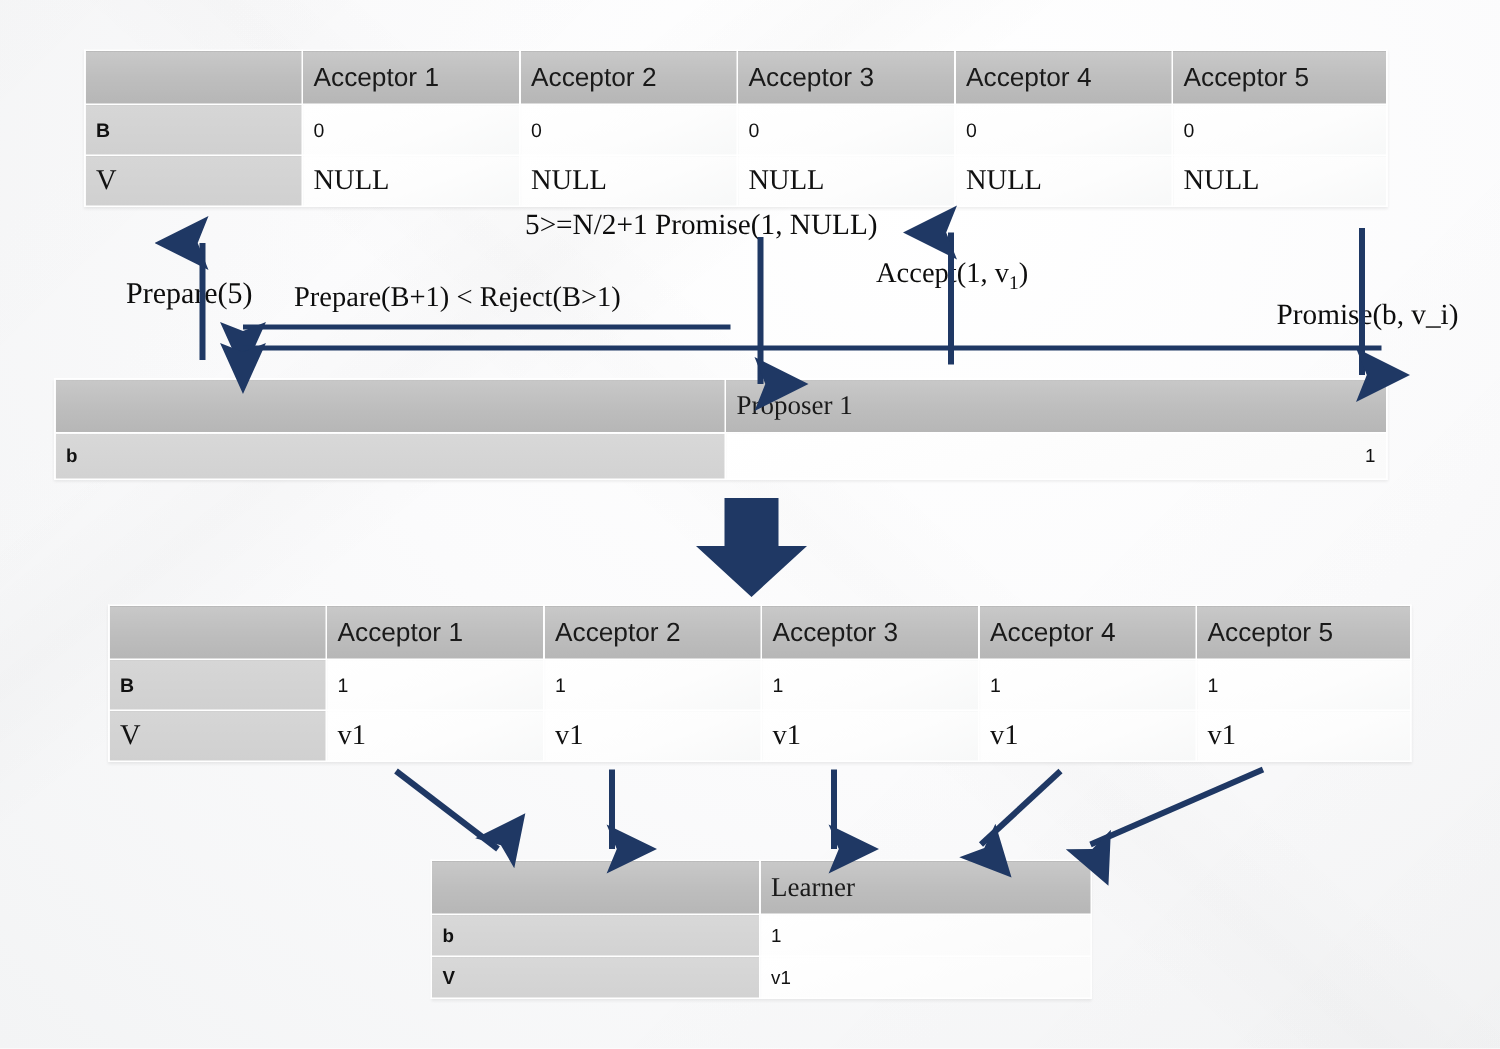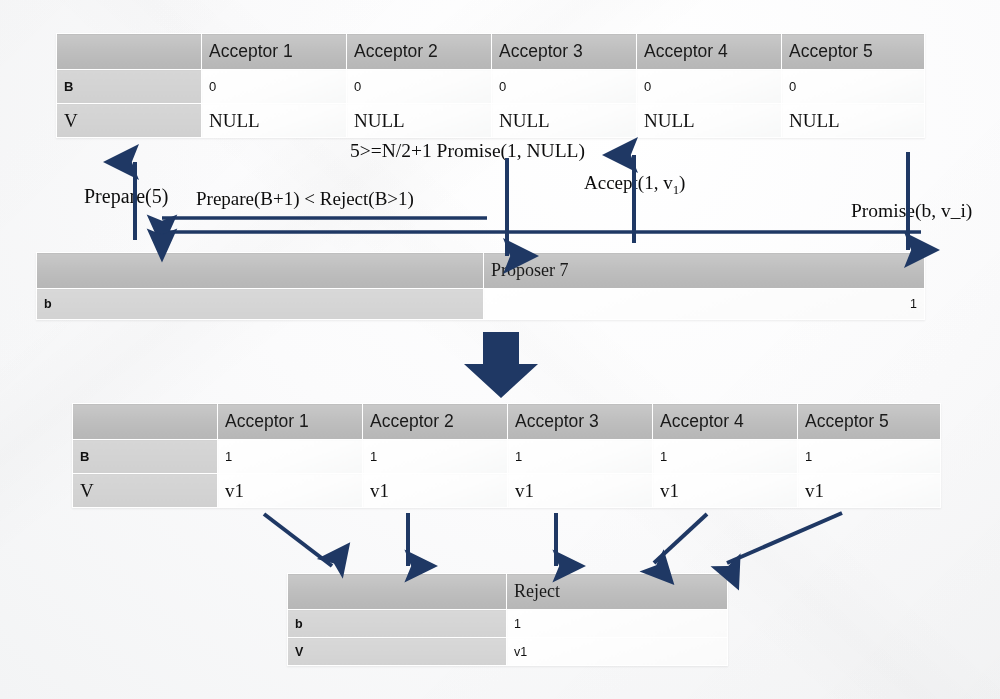--- a/index.html
+++ b/index.html
@@ -201,21 +201,21 @@
   <div class="lbl" id="lbl-promise-bvi">Promise(b, v_i)</div>
 
   <table class="tbl" id="proposer-table">
     <colgroup>
         <col style="width:447px">
         <col style="width:441px">
       </colgroup>
     <tbody>
         <tr>
       <td class="hdr hdr-lbl"></td>
-      <td class="hdr p-name">Proposer 7</td>
+      <td class="hdr p-name">Proposer 1</td>
     </tr>
     <tr class="p-row">
       <td class="p-lbl">b</td>
       <td class="p-val">1</td>
     </tr>
   </tbody>
     </table>
 
   <table class="tbl" id="acceptors-bottom">
     <colgroup>
@@ -255,21 +255,21 @@
     </table>
 
   <table class="tbl" id="learner-table">
     <colgroup>
         <col style="width:219px">
         <col style="width:221px">
       </colgroup>
     <tbody>
         <tr class="l-hdr">
       <td class="hdr"></td>
-      <td class="hdr l-name">Reject</td>
+      <td class="hdr l-name">Learner</td>
     </tr>
     <tr class="l-row">
       <td class="l-lbl">b</td>
       <td class="l-val">1</td>
     </tr>
     <tr class="l-row">
       <td class="l-lbl">V</td>
       <td class="l-val">v1</td>
     </tr>
   </tbody>

